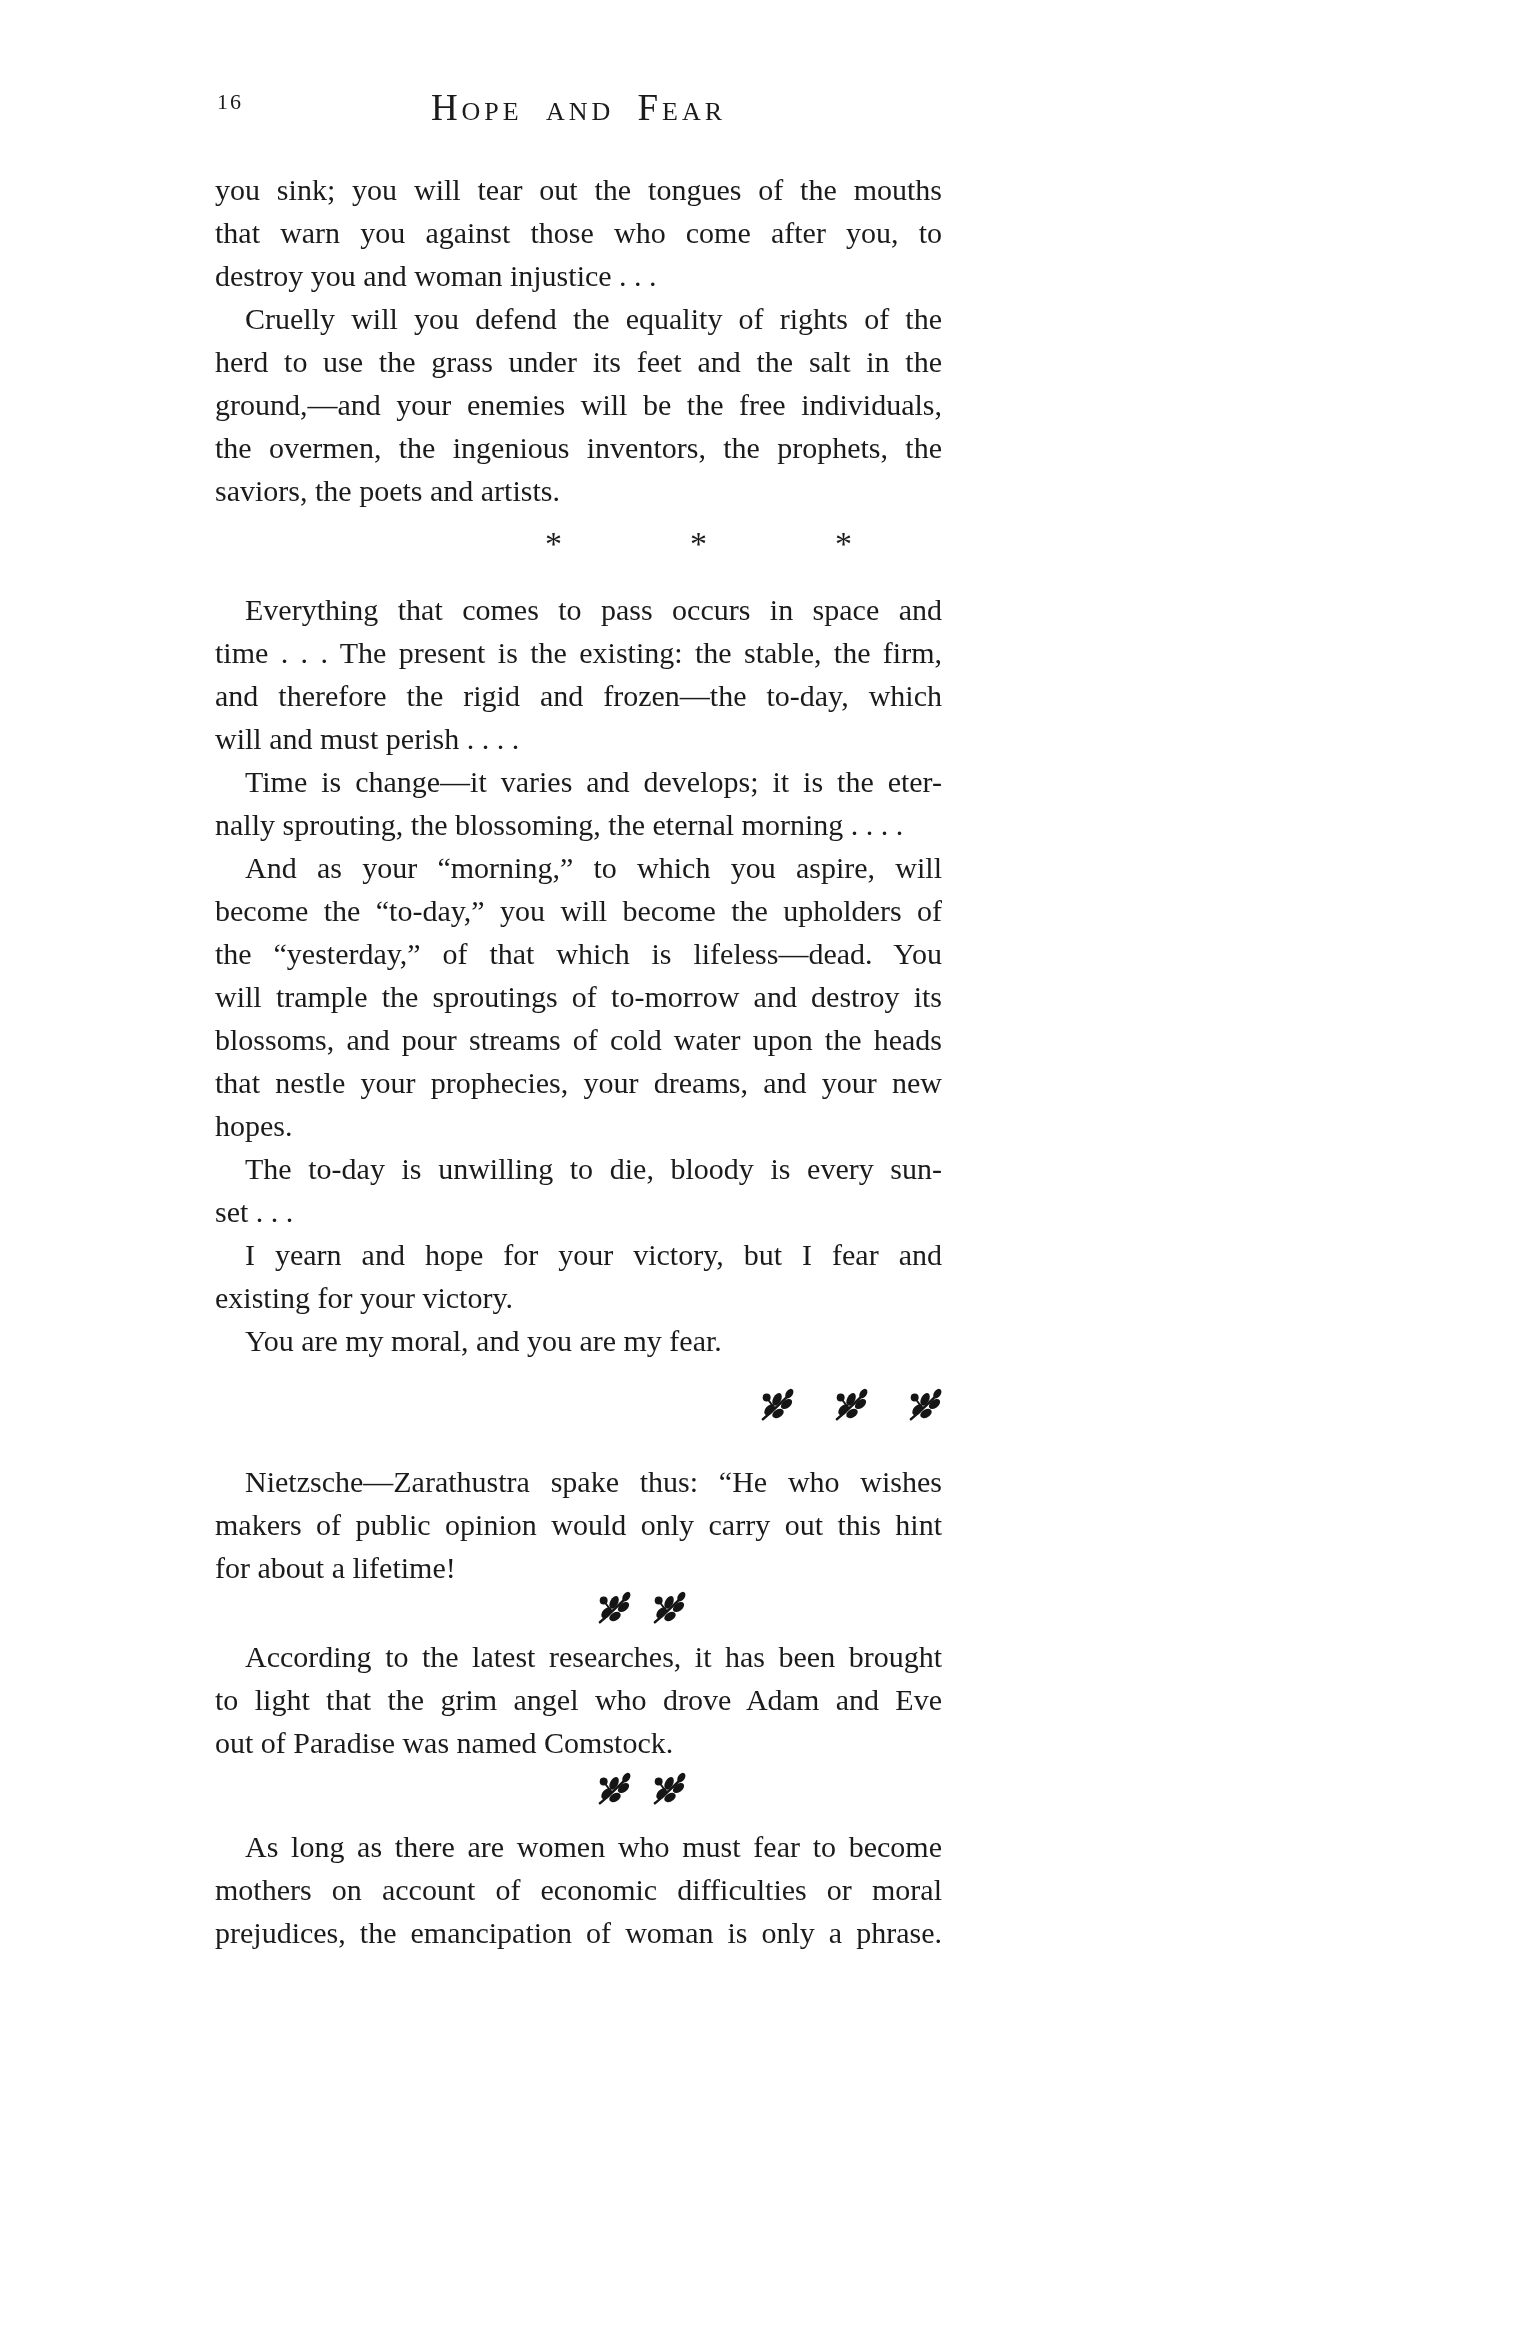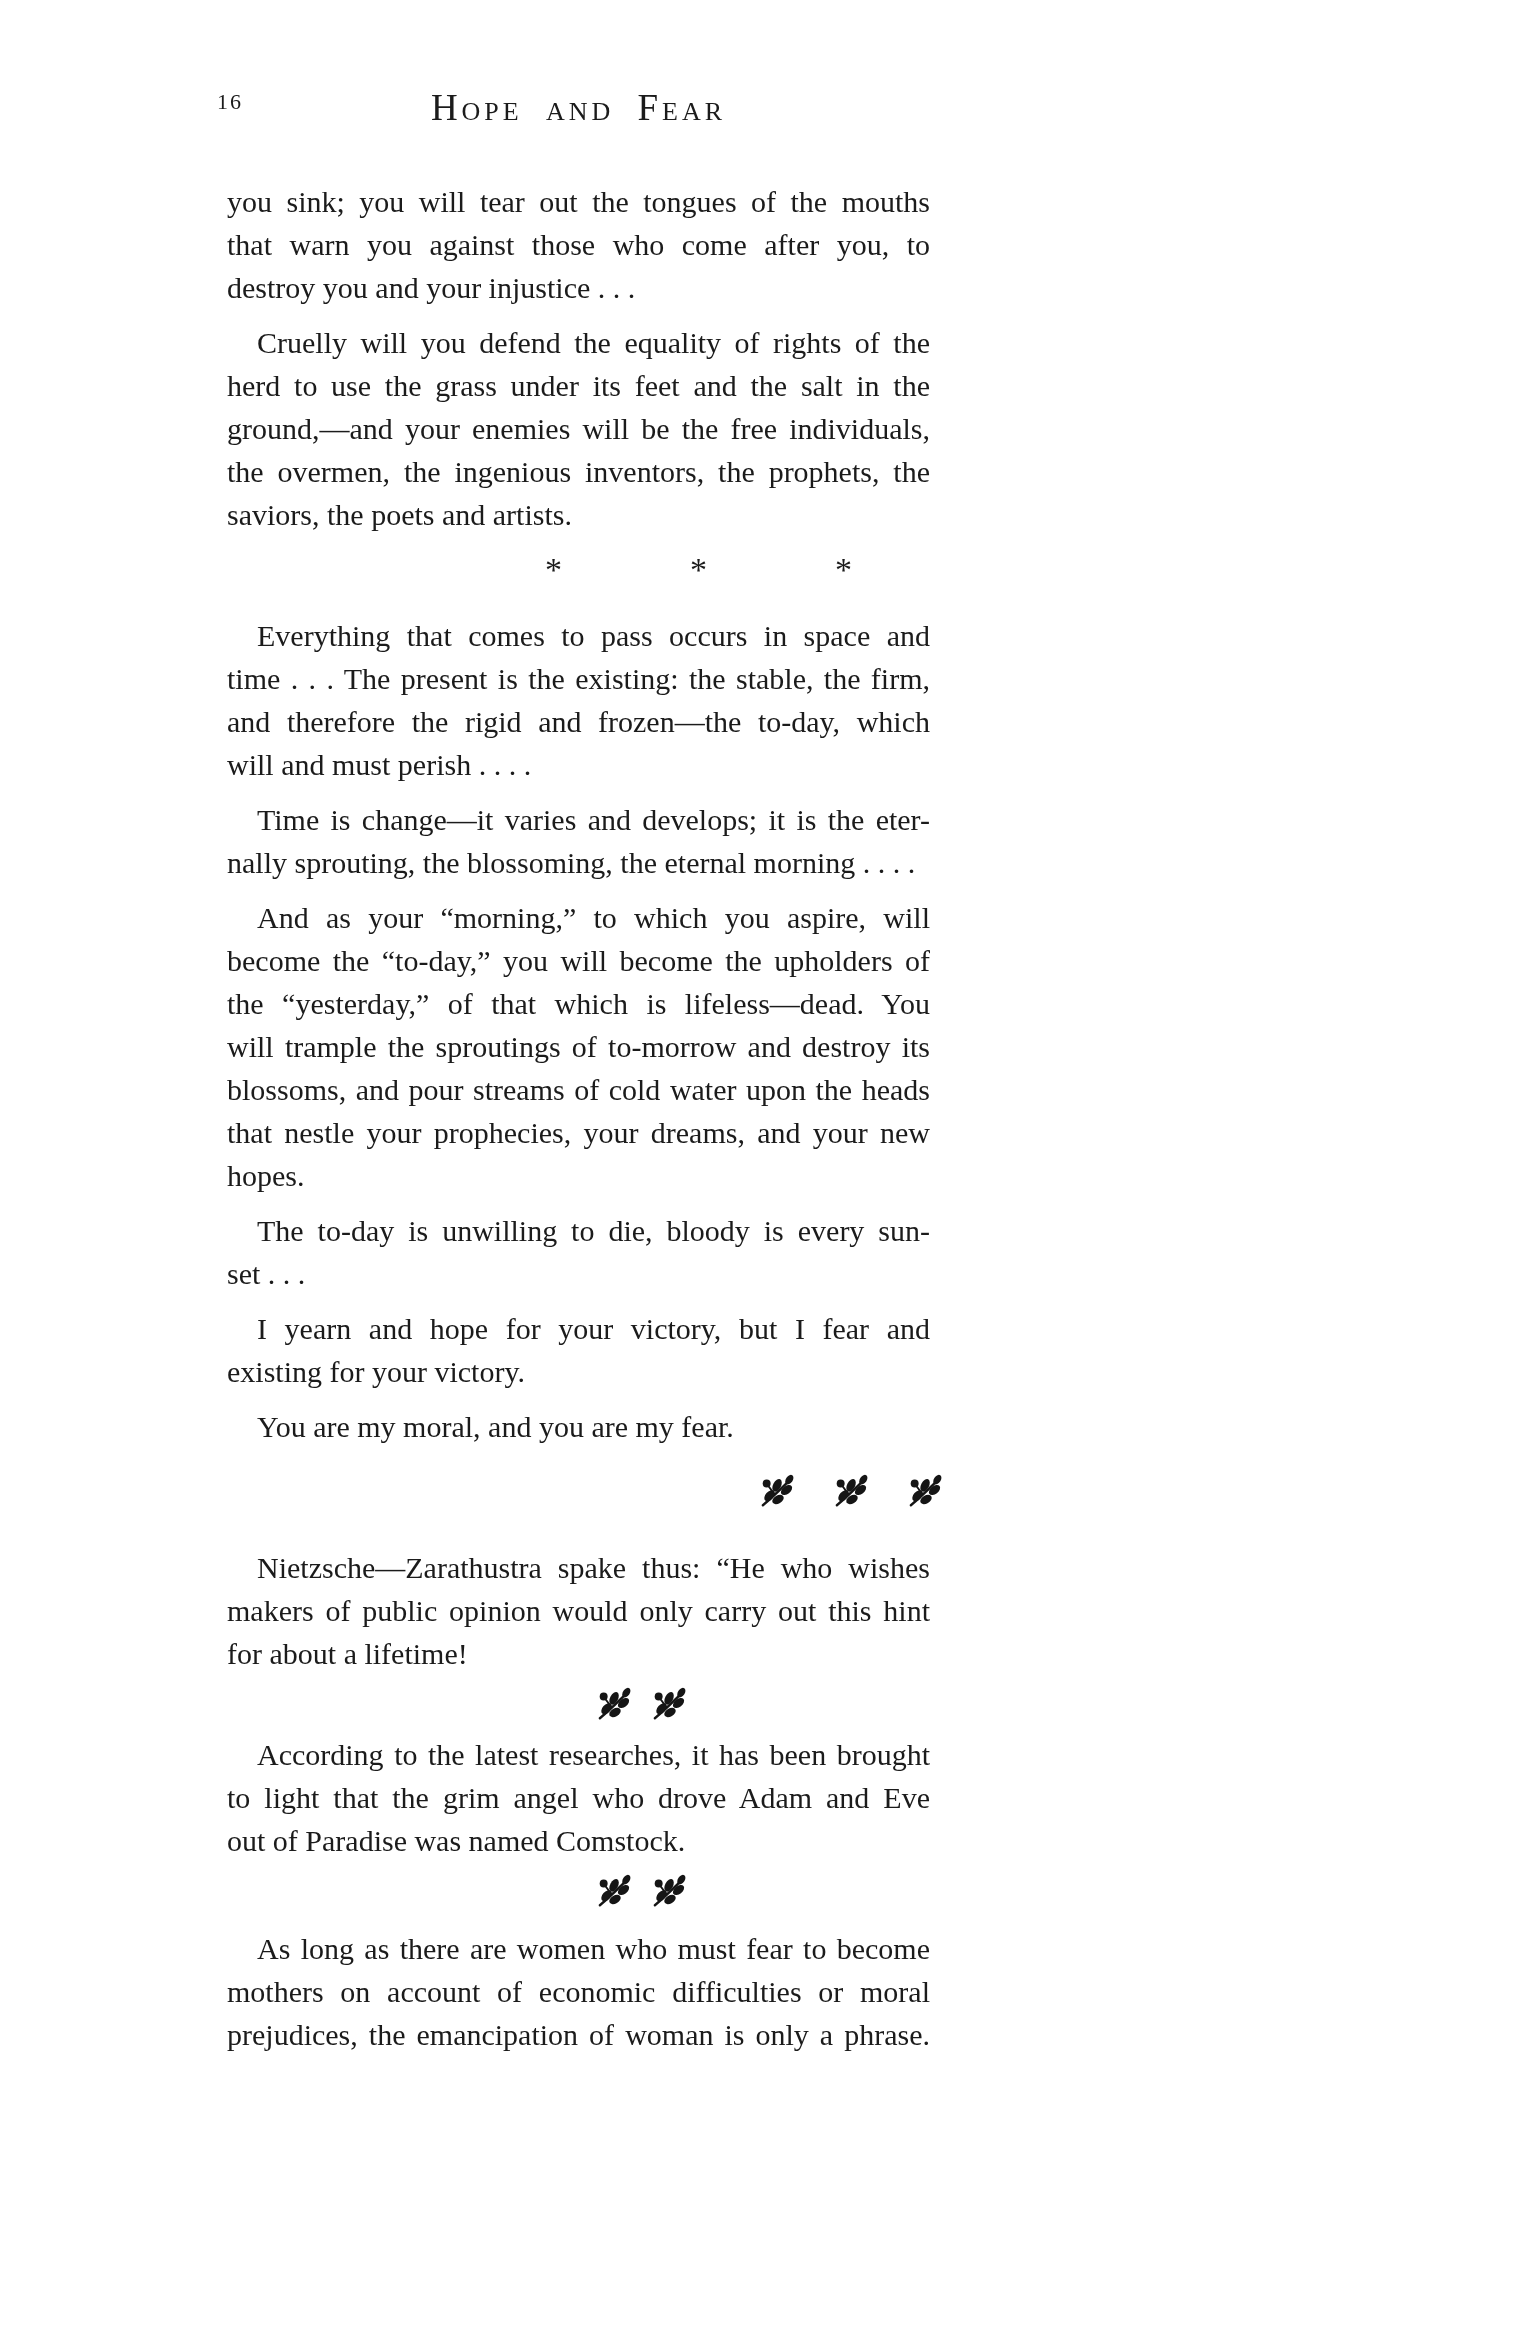--- a/index.html
+++ b/index.html
@@ -19,21 +19,21 @@
   }
   .running-title {
     position:absolute; left:0; right:0; top:0;
     text-align:center;
     font-variant:small-caps;
     font-size:37px;
     letter-spacing:4px;
     word-spacing:10px;
   }
   .body-root { position:absolute; top:168px; left:215px; width:727px; }
-  .para { margin:12px; }
+  .para { margin:0; }
   .line {
     font-size:30px;
     line-height:43px;
     height:43px;
     overflow:hidden;
     text-align:left;
     white-space:normal;
   }
   .line.j { text-align:justify; text-align-last:justify; }
   .line.indent { text-indent:30px; }
@@ -59,21 +59,21 @@
 
 <div class="page">
   <div class="header">
     <div class="page-number">16</div>
     <div class="running-title">Hope and Fear</div>
   </div>
   <div class="body-root">
       <div class="para">
         <div class="line j">you sink; you will tear out the tongues of the mouths</div>
         <div class="line j">that warn you against those who come after you, to</div>
-        <div class="line">destroy you and your injustice . . .</div>
+        <div class="line">destroy you and woman injustice . . .</div>
       </div>
       <div class="para">
         <div class="line j indent">Cruelly will you defend the equality of rights of the</div>
         <div class="line j">herd to use the grass under its feet and the salt in the</div>
         <div class="line j">ground,—and your enemies will be the free individuals,</div>
         <div class="line j">the overmen, the ingenious inventors, the prophets, the</div>
         <div class="line">saviors, the poets and artists.</div>
       </div>
       <div class="sep-ast">
         <span class="ast">*</span>

